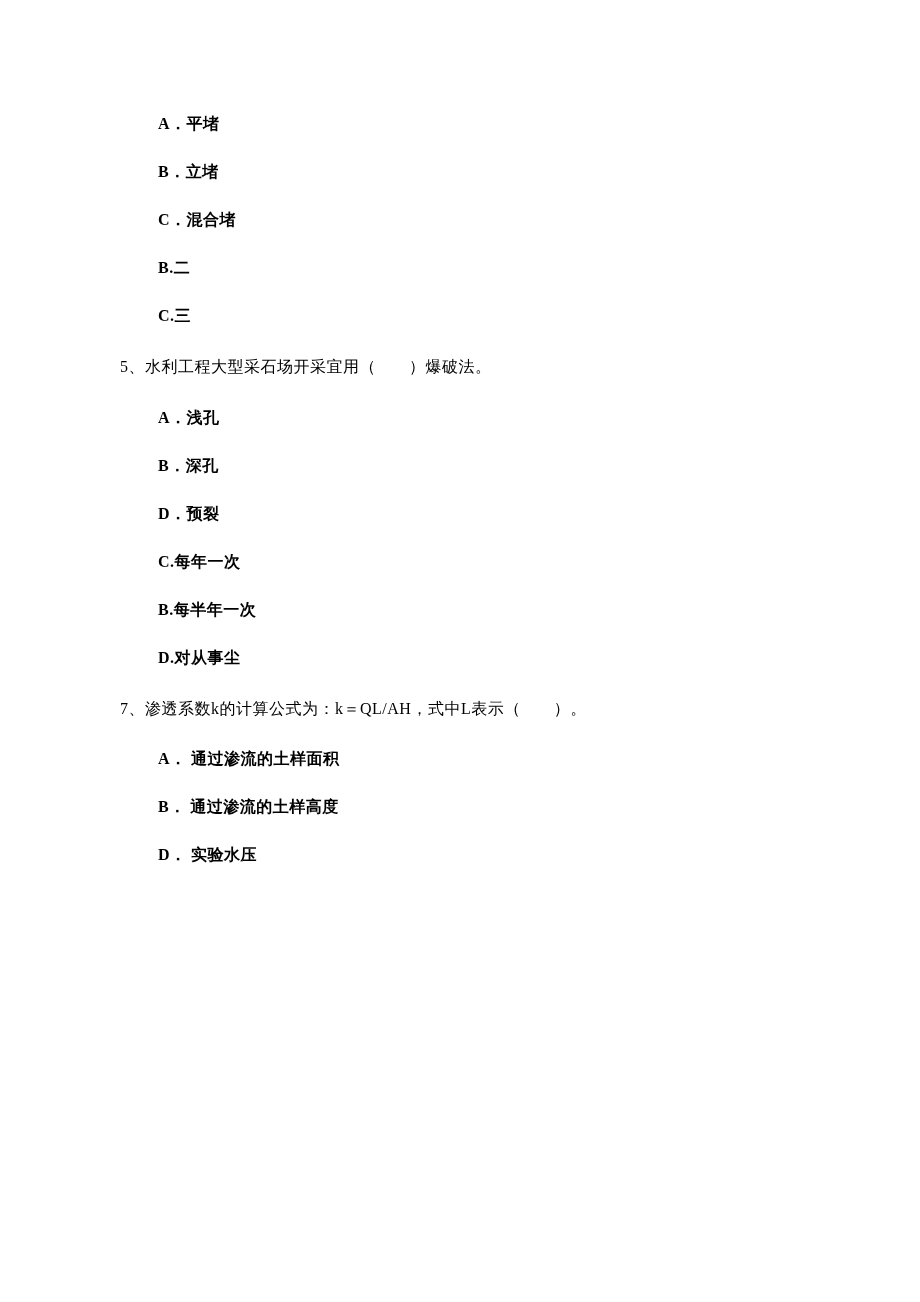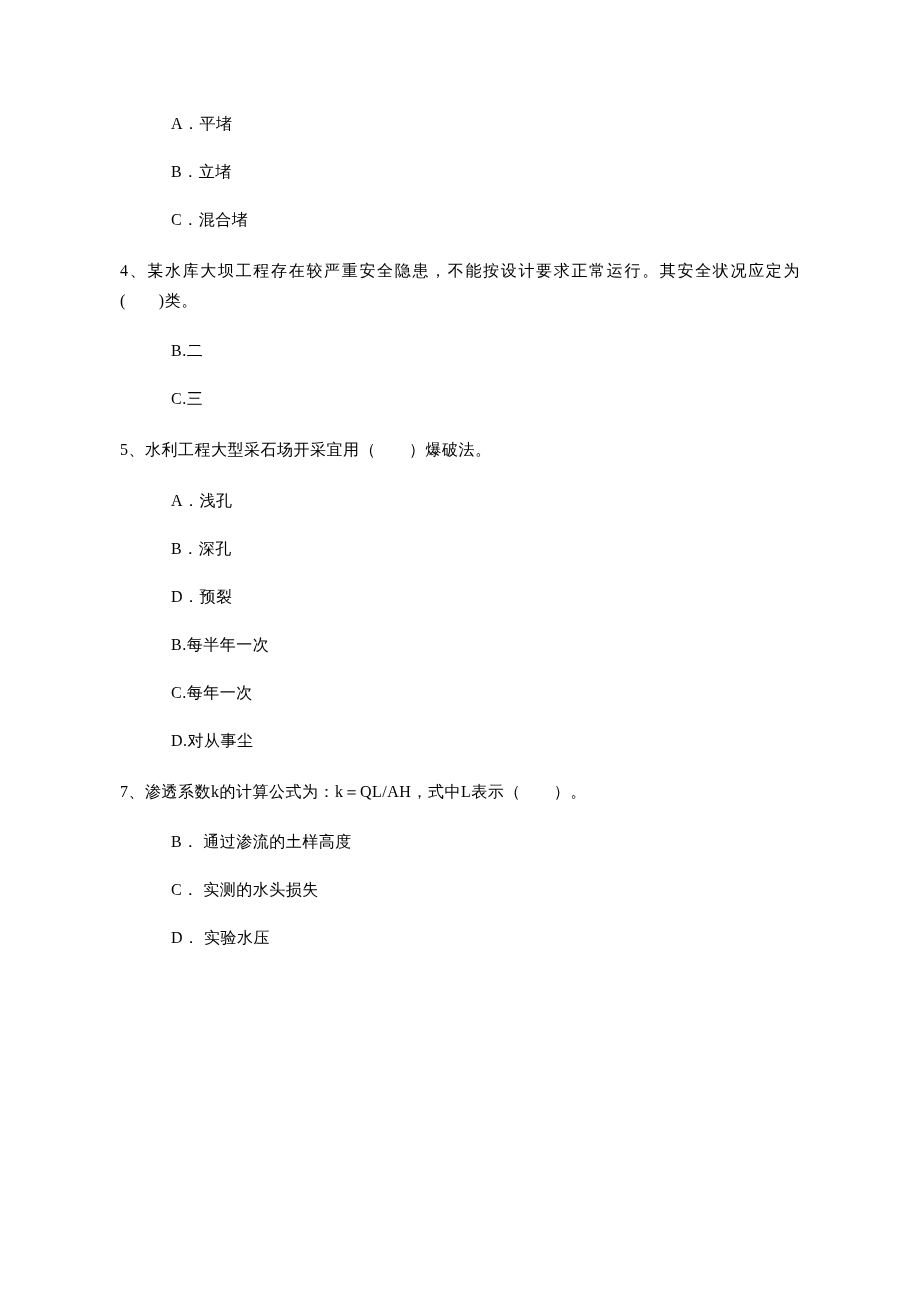--- a/index.html
+++ b/index.html
@@ -11,50 +11,50 @@
     color: #000000;
     width: 920px;
     min-height: 1302px;
     box-sizing: border-box;
   }
   .page {
     padding: 112px 120px 40px 120px;
     line-height: 1.5;
   }
   .option {
-    margin: 0 0 24px 51px;
+    margin: 0 0 24px 38px;
     letter-spacing: 0.5px;
+    font-weight: bold;
   }
   .question {
     margin: 8px 0 24px 0;
     text-align: justify;
     line-height: 1.85;
     letter-spacing: 0.5px;
   }
 </style>
 </head>
 <body>
 
 <div class="page">
 
   <div class="option">A．平堵</div>
   <div class="option">B．立堵</div>
   <div class="option">C．混合堵</div>
 
-  <div class="question">4、某水库大坝工程存在较严重安全隐患，不能按设计要求正常运行。其安全状况应定为(　　)类。</div>
   <div class="option">B.二</div>
   <div class="option">C.三</div>
 
   <div class="question">5、水利工程大型采石场开采宜用（　　）爆破法。</div>
   <div class="option">A．浅孔</div>
   <div class="option">B．深孔</div>
   <div class="option">D．预裂</div>
 
+  <div class="option">C.每年一次</div>
   <div class="option">B.每半年一次</div>
-  <div class="option">C.每年一次</div>
   <div class="option">D.对从事尘</div>
 
   <div class="question">7、渗透系数k的计算公式为：k＝QL/AH，式中L表示（　　）。</div>
+  <div class="option">A． 通过渗流的土样面积</div>
   <div class="option">B． 通过渗流的土样高度</div>
-  <div class="option">C． 实测的水头损失</div>
   <div class="option">D． 实验水压</div>
 
 </div>
 
 </body></html>

